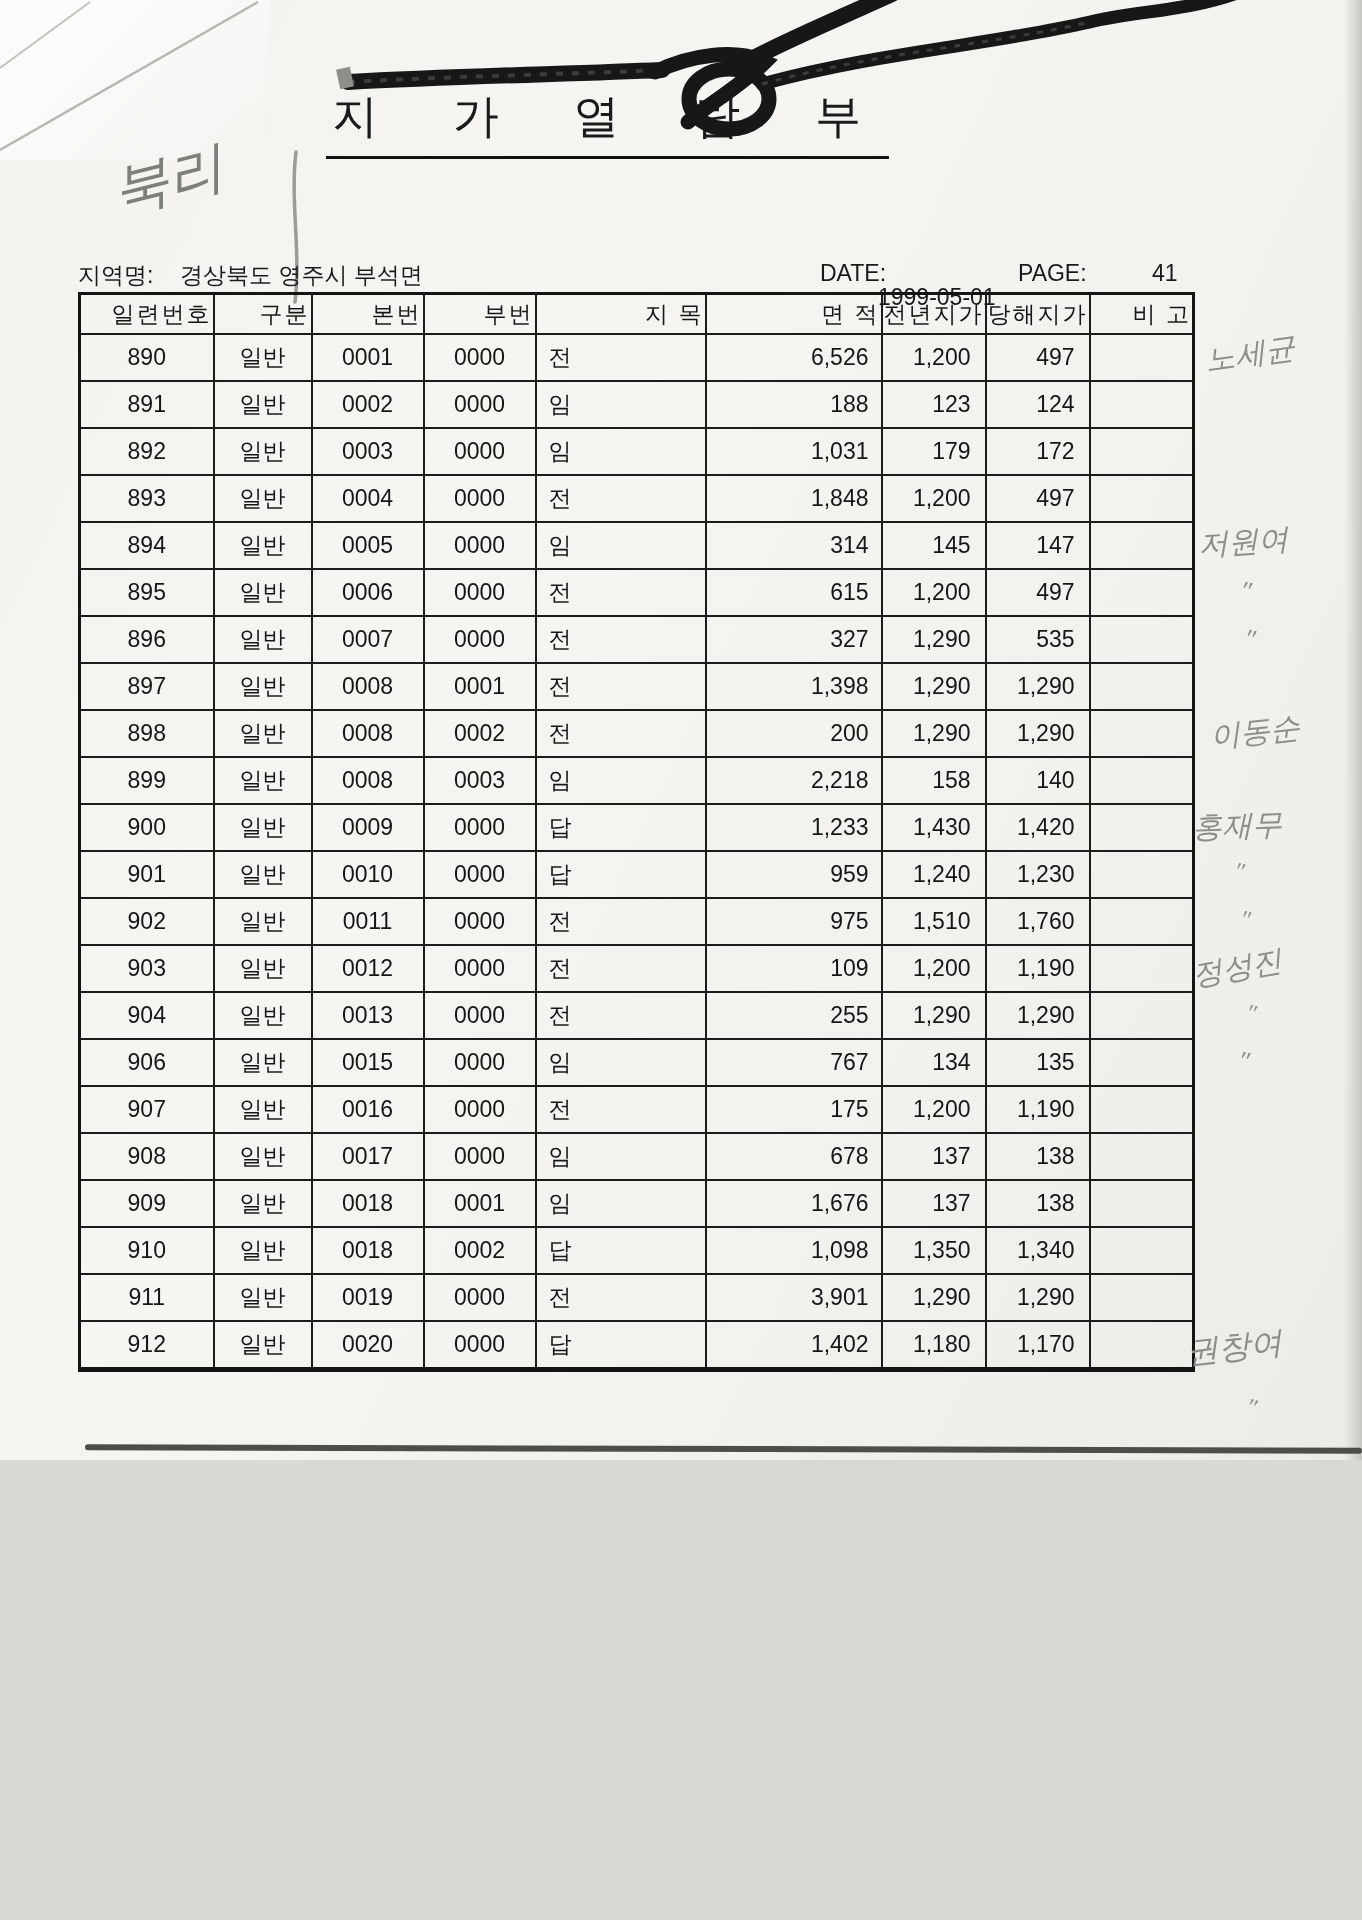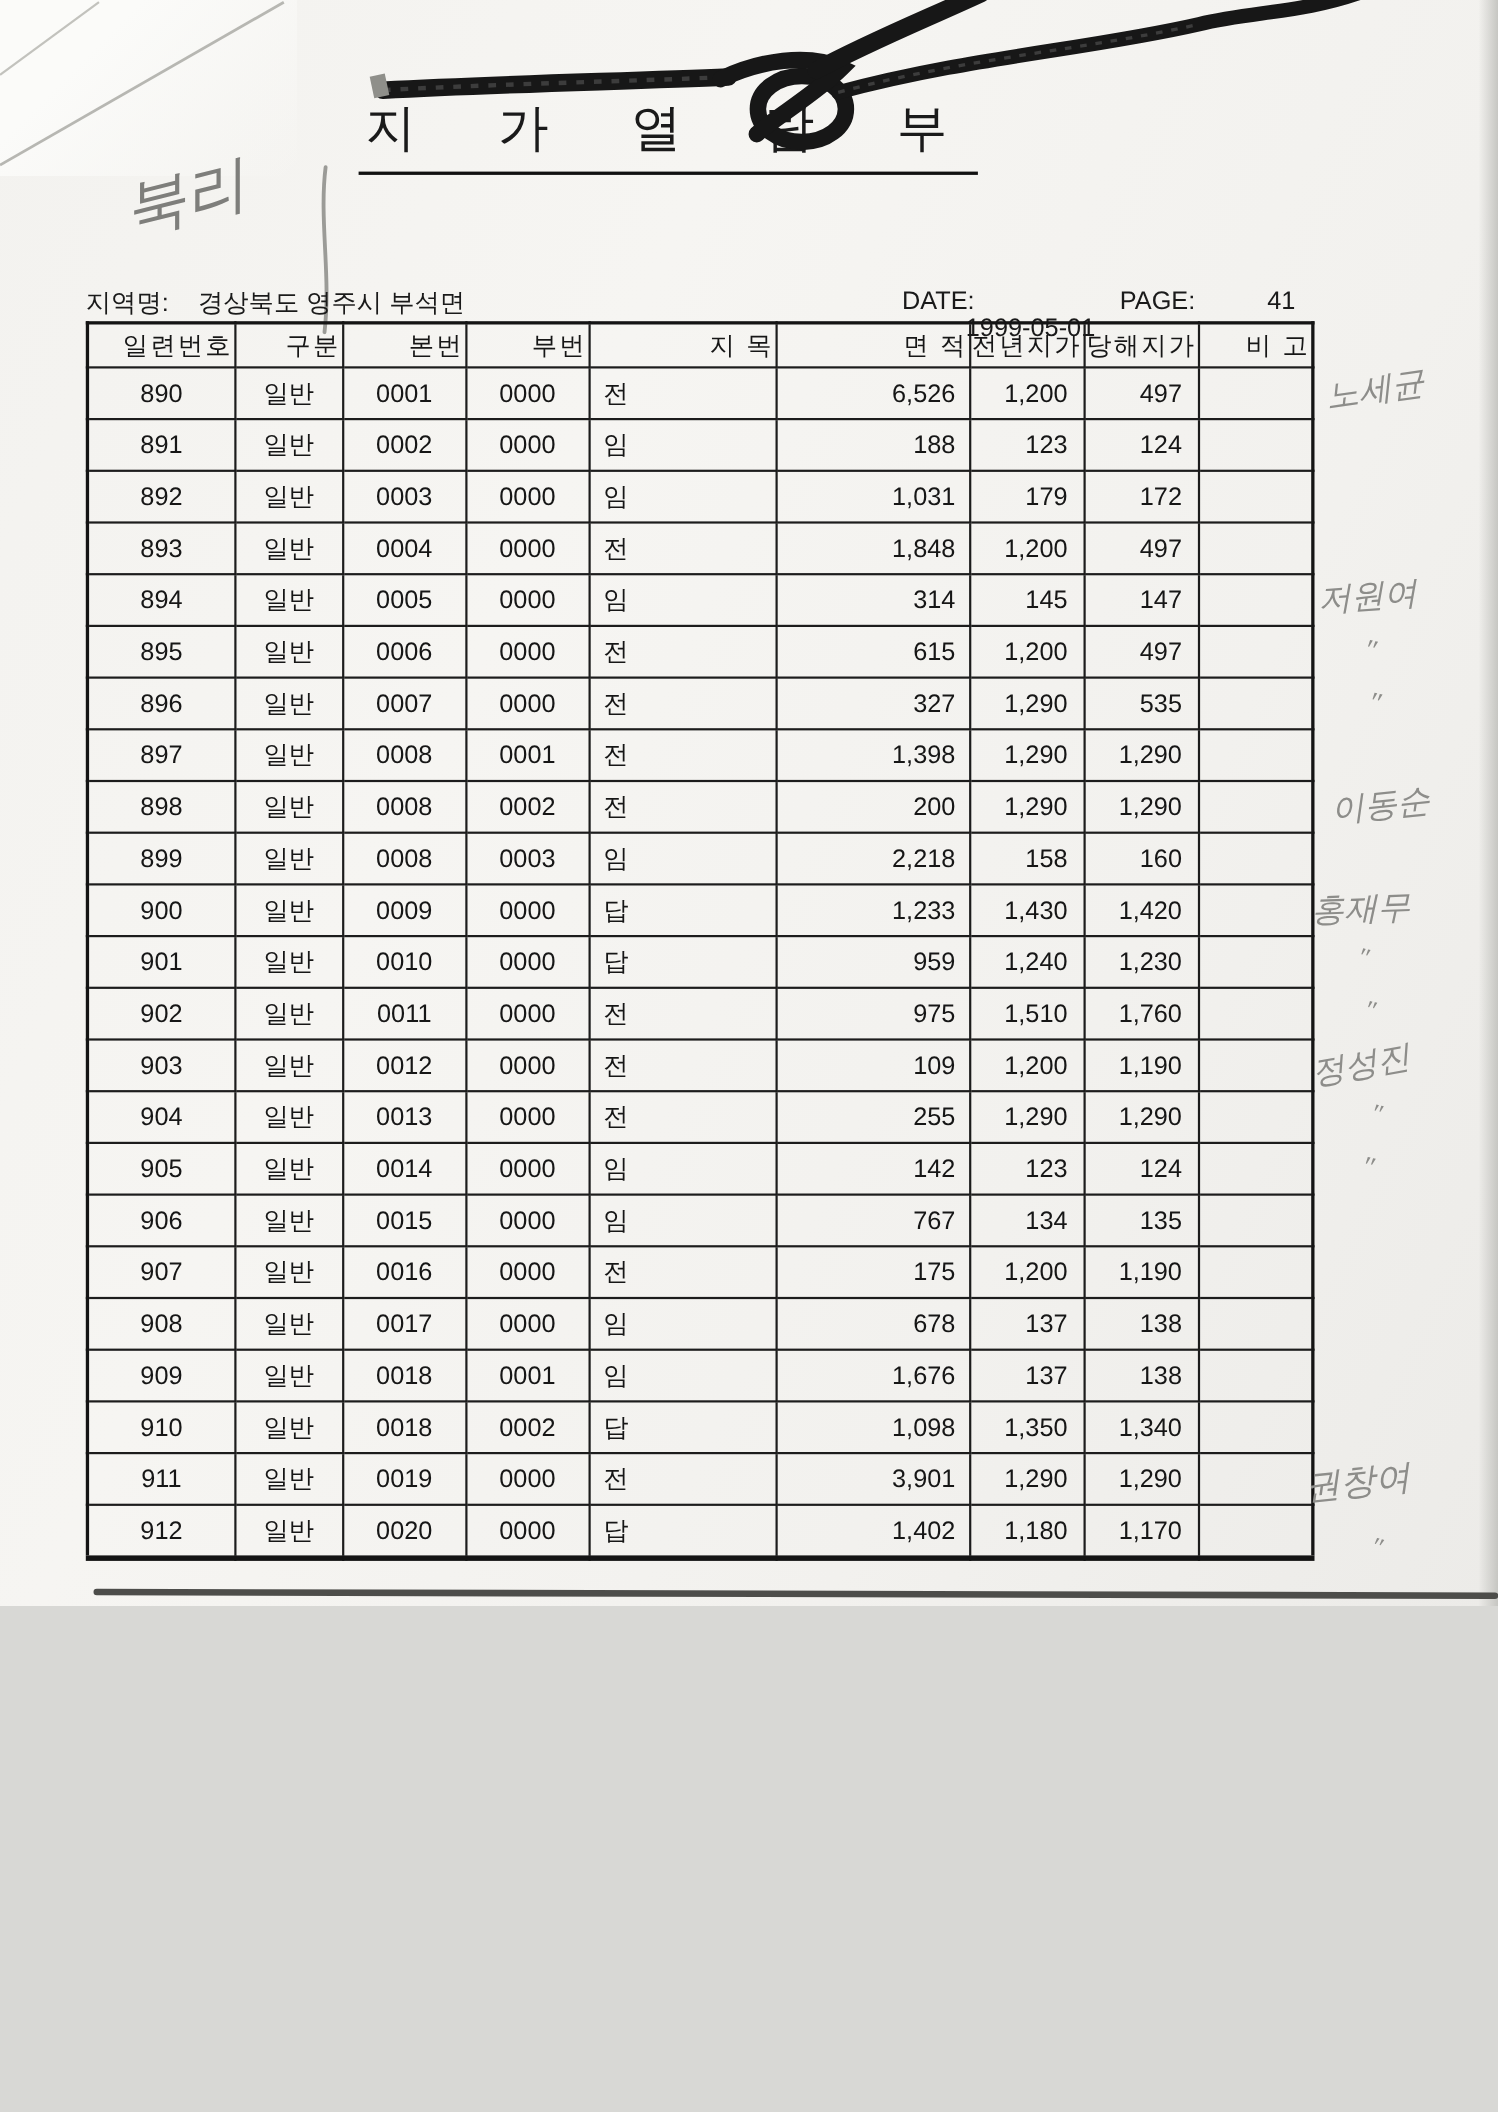--- a/index.html
+++ b/index.html
@@ -217,21 +217,21 @@
           <td class="c8"></td>
         </tr>
         <tr>
           <td class="c0">899</td>
           <td class="c1">일반</td>
           <td class="c2">0008</td>
           <td class="c3">0003</td>
           <td class="c4">임</td>
           <td class="c5">2,218</td>
           <td class="c6">158</td>
-          <td class="c7">160</td>
+          <td class="c7">140</td>
           <td class="c8"></td>
         </tr>
         <tr>
           <td class="c0">900</td>
           <td class="c1">일반</td>
           <td class="c2">0009</td>
           <td class="c3">0000</td>
           <td class="c4">답</td>
           <td class="c5">1,233</td>
           <td class="c6">1,430</td>
@@ -273,31 +273,20 @@
         </tr>
         <tr>
           <td class="c0">904</td>
           <td class="c1">일반</td>
           <td class="c2">0013</td>
           <td class="c3">0000</td>
           <td class="c4">전</td>
           <td class="c5">255</td>
           <td class="c6">1,290</td>
           <td class="c7">1,290</td>
-          <td class="c8"></td>
-        </tr>
-        <tr>
-          <td class="c0">905</td>
-          <td class="c1">일반</td>
-          <td class="c2">0014</td>
-          <td class="c3">0000</td>
-          <td class="c4">임</td>
-          <td class="c5">142</td>
-          <td class="c6">123</td>
-          <td class="c7">124</td>
           <td class="c8"></td>
         </tr>
         <tr>
           <td class="c0">906</td>
           <td class="c1">일반</td>
           <td class="c2">0015</td>
           <td class="c3">0000</td>
           <td class="c4">임</td>
           <td class="c5">767</td>
           <td class="c6">134</td>

